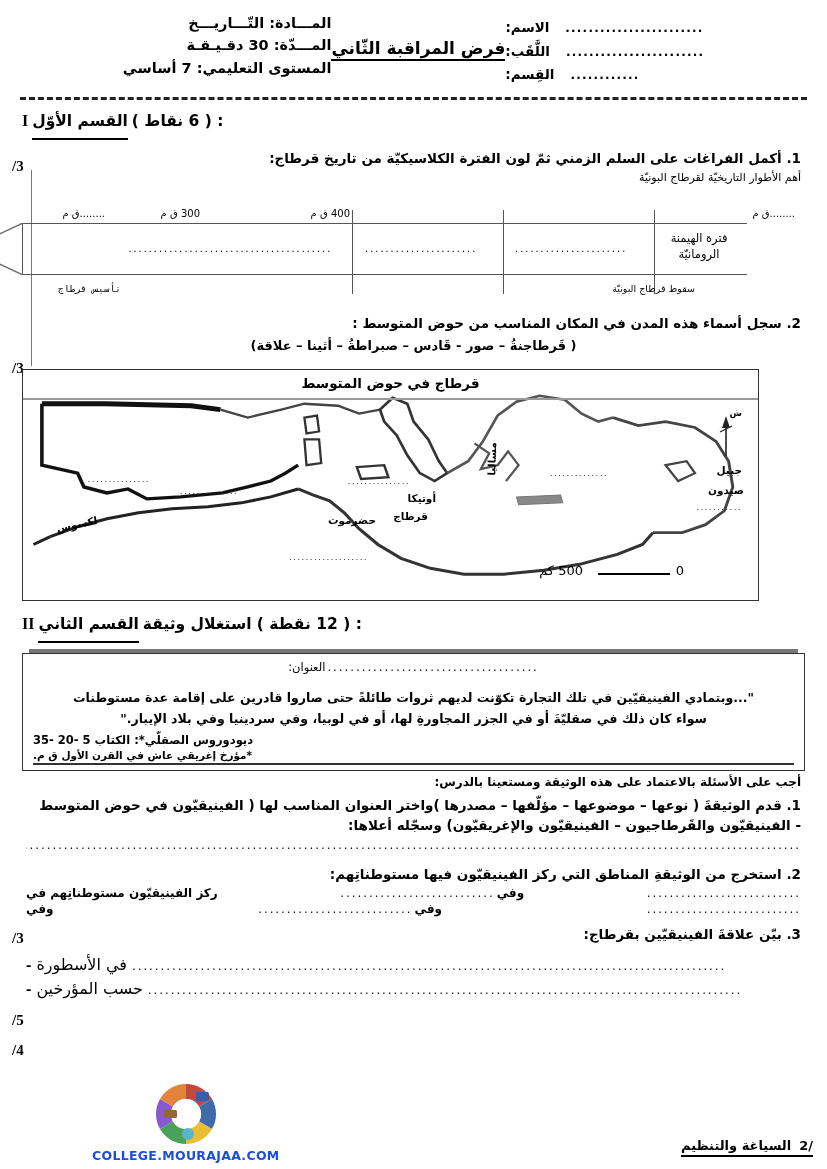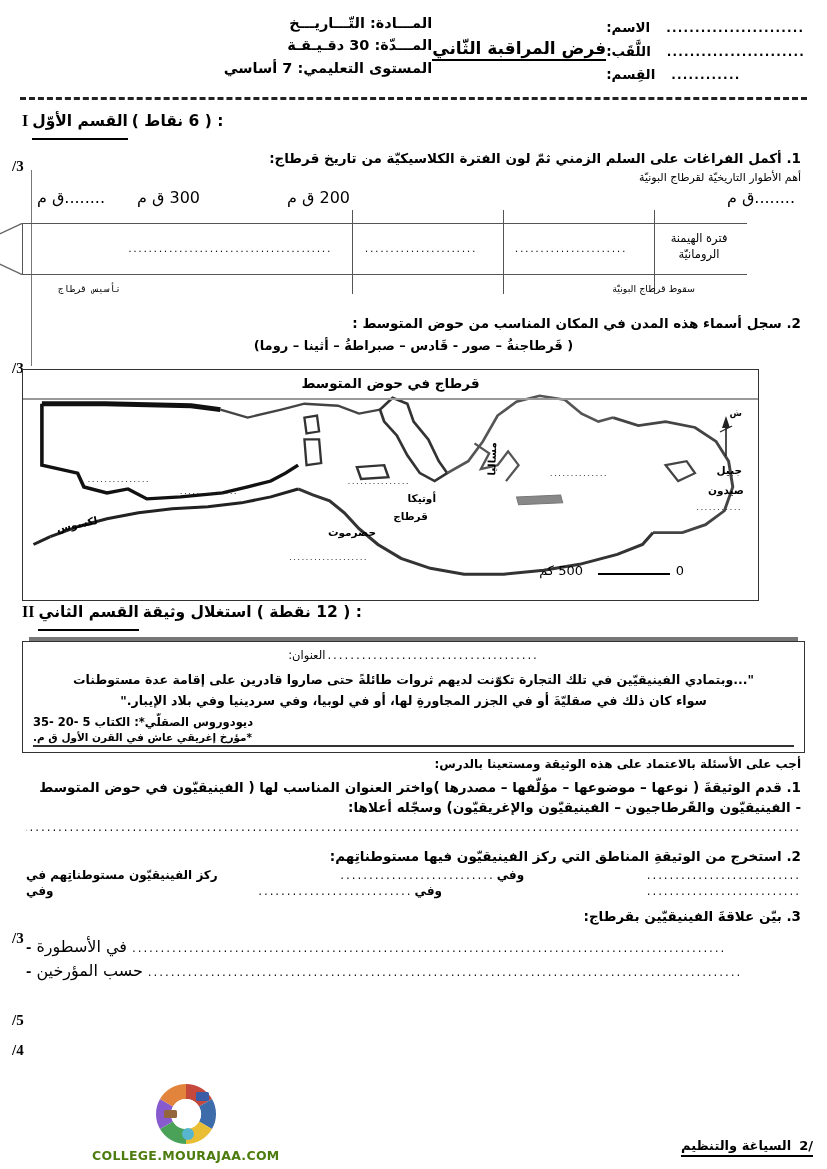--- a/index.html
+++ b/index.html
@@ -12,21 +12,21 @@
     position: relative;
     font-family: "DejaVu Sans", "Liberation Sans", sans-serif;
     color: #000;
     overflow: hidden;
   }
   .page { position: relative; width: 827px; height: 1169px; }
 
   
   .header {
     display: flex; flex-direction: row-reverse;
-    justify-content: flex-end; align-items: flex-start;
+    justify-content: center; align-items: flex-start;
     padding: 12px 22px 0 22px;
   }
   .hdr-right { text-align: right; line-height: 1.55; }
   .hdr-right div { font-size: 14.5px; font-weight: bold; white-space: nowrap; }
   .hdr-center { padding-top: 26px; }
   .exam-title {
     font-size: 17px; font-weight: bold;
     border-bottom: 2px solid #000;
     padding-bottom: 1px;
   }
@@ -73,21 +73,21 @@
     direction: ltr;
   }
 
   
   .vrule { position: absolute; left: 31px; width: 1px; background: #777; }
 
   
   .timeline-wrap { position: relative; margin: 16px 22px 0 22px; height: 96px; }
   .tl-ticks { position: relative; height: 20px; }
   .tl-tick-lbl {
-    position: absolute; bottom: 16px; font-size: 16px; white-space: nowrap;
+    position: absolute; bottom: 4px; font-size: 10px; white-space: nowrap;
   }
   .tl-body {
     position: relative; height: 52px;
     border-top: 1.5px solid #555; border-bottom: 1.5px solid #555;
     border-left: 1.5px solid #555;
     margin-right: 58px;
   }
   .tl-arrow {
     position: absolute; right: 100%; top: -1px; width: 58px; height: 52px;
   }
@@ -133,21 +133,21 @@
   .doc-box {
     margin: 10px 22px 0 22px;
     border: 1.5px solid #333;
     padding: 6px 10px 5px 10px;
     position: relative;
   }
   .doc-topbar {
     position: absolute; right: 6px; left: 6px; top: -5px; height: 4px; background: #777;
   }
   .doc-title-line {
-    text-align: center; font-size: 11.5px; margin-bottom: 8px;
+    text-align: center; font-size: 11.5px; margin-bottom: 14px;
     display: flex; flex-direction: row-reverse; justify-content: center; align-items: baseline; gap: 2px;
   }
   .doc-body {
     text-align: center; font-size: 12.5px; line-height: 1.65; font-weight: bold;
   }
   .doc-src {
     text-align: left; font-size: 11.5px; font-weight: bold; margin-top: 3px; direction: rtl;
   }
   .doc-note {
     text-align: left; font-size: 10.5px; font-weight: bold; margin-top: 2px;
@@ -178,21 +178,21 @@
 
   
   .footer-note {
     position: absolute; right: 14px; bottom: 12px;
     font-size: 13px; font-weight: bold;
     border-bottom: 2px solid #000; padding-bottom: 2px;
     display: flex; flex-direction: row-reverse; align-items: baseline; gap: 8px;
   }
   .wm { position: absolute; left: 92px; bottom: 6px; text-align: center; }
   .wm-text {
-    font-size: 12.5px; font-weight: bold; color: #4d7c0f;
+    font-size: 12.5px; font-weight: bold; color: #1d4ed8;
     letter-spacing: 0.3px; font-family: "DejaVu Sans", sans-serif;
     direction: ltr;
   }
   .wm-logo { width: 74px; height: 68px; margin: 0 auto -4px auto; opacity: .92; }
 </style>
 </head>
 <body>
 
 <div class="page">
 
@@ -237,21 +237,21 @@
 
   <div class="q">
     <span>1.</span>
     <span>أكمل الفراغات على السلم الزمني ثمّ لون الفترة الكلاسيكيّة من تاريخ قرطاج:</span>
     <div class="q-sub">أهم الأطوار التاريخيّة لقرطاج البونيّة</div>
   </div>
 
   <div class="timeline-wrap">
     <div class="tl-ticks">
       <div class="tl-tick-lbl" style="right:10px;">........ق م</div>
-      <div class="tl-tick-lbl" style="right:455px;">200 ق م</div>
+      <div class="tl-tick-lbl" style="right:455px;">400 ق م</div>
       <div class="tl-tick-lbl" style="right:605px;">300 ق م</div>
       <div class="tl-tick-lbl" style="right:700px;">........ق م</div>
     </div>
 
     <div class="tl-body">
 
       <svg class="tl-arrow" viewBox="0 0 58 52" preserveAspectRatio="none">
         <polyline points="58,0 2,26 58,52" fill="none" stroke="#666" stroke-width="1.4"></polyline>
       </svg>
 
@@ -266,21 +266,21 @@
       <div class="tl-cell-text" style="right:6px; width:84px;">فترة الهيمنة الرومانيّة</div>
     </div>
 
     <div class="tl-foot-lbl" style="right:110px; top:80px;">سقوط قرطاج البونيّة</div>
     <div class="tl-foot-lbl" style="right:684px; top:80px;font-family:Liberation Mono, monospace;">تأسيس قرطاج</div>
   </div>
 
   <div class="q" style="margin-top:14px;">
     <span>2.</span>
     <span>سجل أسماء هذه المدن في المكان المناسب من حوض المتوسط :</span>
-    <div class="q-list">( قَرطاجنةُ – صور - قَادس – صبراطةُ – أثينا – روما)</div>
+    <div class="q-list">( قَرطاجنةُ – صور - قَادس – صبراطةُ – أثينا – علاقة)</div>
   </div>
 
   <div class="map-box">
     <div class="map-title">قرطاج في حوض المتوسط</div>
     <div class="map-sep"></div>
 
     <svg class="map-svg" viewBox="0 0 700 232" preserveAspectRatio="none">
 
       <path d="M18,34 L18,96 L52,104 L58,118 L80,124 L100,120 L118,130 L150,128
                L190,124 L214,118 L236,112 L250,104 L262,96" fill="none" stroke="#111" stroke-width="3.4"></path>
@@ -310,21 +310,21 @@
       <path d="M262,120 L236,128 L208,134 L176,138 L142,140 L110,144
                L80,150 L52,158 L26,168" fill="none" stroke="#222" stroke-width="3"></path>
       <path d="M26,168 L10,176" fill="none" stroke="#222" stroke-width="3"></path>
 
       <path d="M470,128 L512,126 L514,134 L472,136 Z" fill="#888" stroke="#777" stroke-width="1"></path>
     </svg>
 
     <div class="map-lbl" style="right:272px; top:72px; transform:rotate(-88deg); transform-origin:right top;">مساليا</div>
     <div class="map-lbl" style="right:322px; top:122px;">أوتيكا</div>
     <div class="map-lbl" style="right:330px; top:140px;">قرطاج</div>
-    <div class="map-lbl" style="right:382px; top:156px;">حضرموت</div>
+    <div class="map-lbl" style="right:382px; top:144px;">حضرموت</div>
     <div class="map-lbl" style="right:660px; top:148px; transform:rotate(-12deg);">لكسوس</div>
     <div class="map-lbl" style="right:16px; top:94px;">جبيل</div>
     <div class="map-lbl" style="right:14px; top:114px;">صيدون</div>
 
     <div class="map-dots" style="right:348px; top:106px;">...............</div>
     <div class="map-dots" style="right:608px; top:104px;">...............</div>
     <div class="map-dots" style="right:520px; top:116px;">..............</div>
     <div class="map-dots" style="right:150px; top:98px;">..............</div>
     <div class="map-dots" style="right:16px;  top:132px;">...........</div>
     <div class="map-dots" style="right:390px; top:182px;">...................</div>
@@ -334,21 +334,21 @@
       <polygon points="10,4 6,16 14,16" fill="#222"></polygon>
       <line x1="4" y1="20" x2="16" y2="14" stroke="#222" stroke-width="1.2"></line>
     </svg>
     <div class="map-lbl" style="right:16px; top:38px; font-size:9px;">ش</div>
 
     <div class="scale-txt" style="right:175px; bottom:22px;">500 كم</div>
     <div class="scale-bar" style="right:88px; bottom:25px; width:72px;"></div>
     <div class="scale-txt" style="right:74px; bottom:22px;">0</div>
   </div>
 
-  <div class="sec-head" style="margin-top:2px;">
+  <div class="sec-head" style="margin-top:14px;">
     <span class="sec-num">II</span>
     <span class="sec-name">القسم الثاني</span>
     <span>: ( 12 نقطة ) استغلال وثيقة</span>
   </div>
 
   <div class="doc-box">
     <div class="doc-topbar"></div>
     <div class="doc-title-line">
       <span>العنوان:</span>
       <span class="ans-line">.....................................</span>

